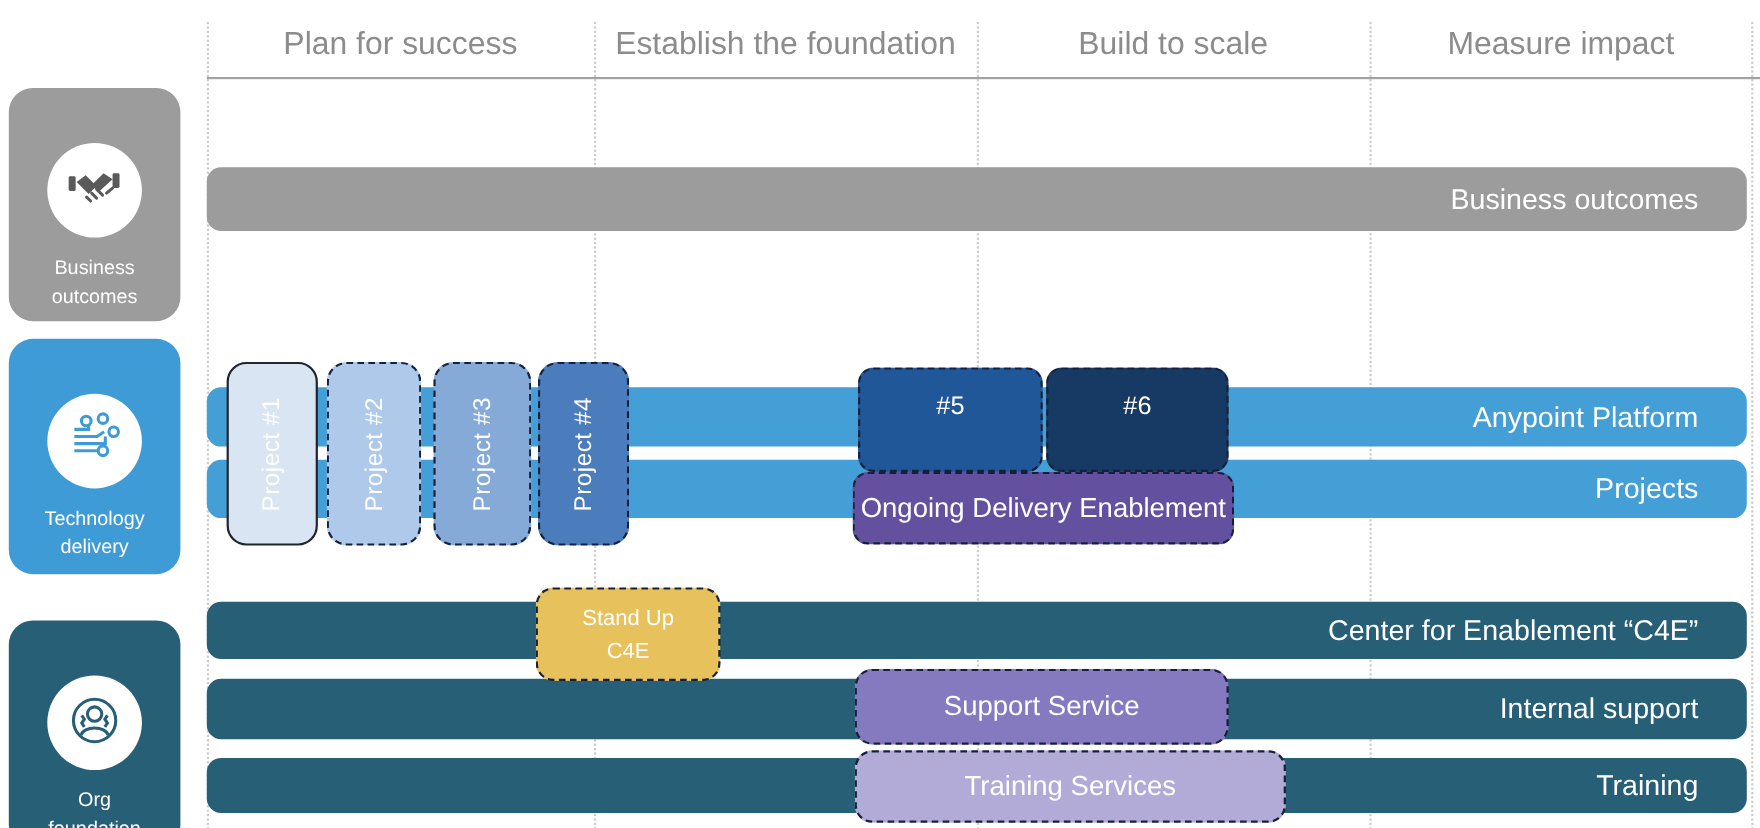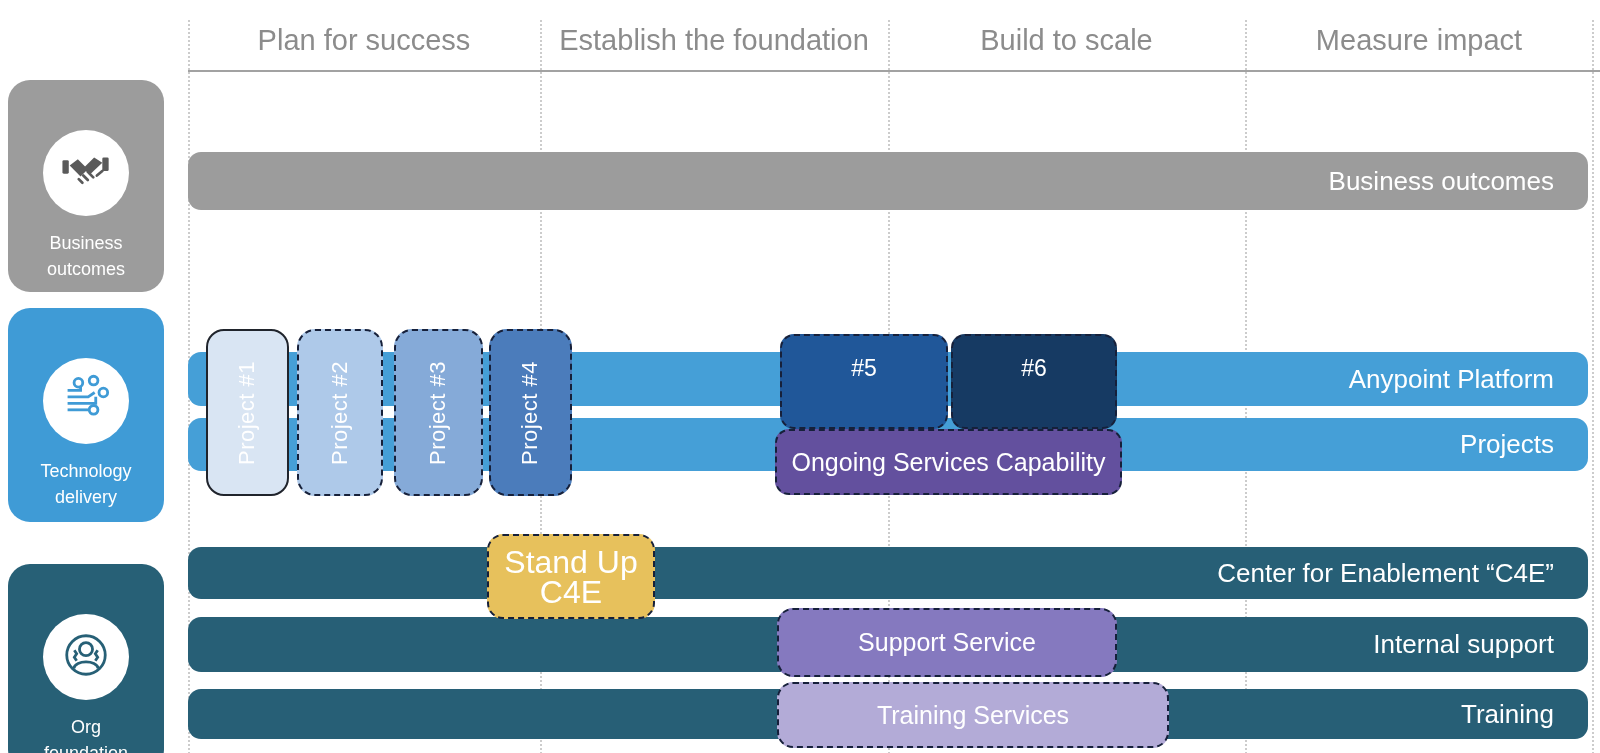--- a/index.html
+++ b/index.html
@@ -14,31 +14,31 @@
   .phase{position:absolute;top:12px;height:40px;text-align:center;font-size:29px;color:#8c8c8c;z-index:2;}
   .hrule{position:absolute;left:188px;width:1412px;top:58px;height:2px;background:#a2a2a2;z-index:2;}
   
   .card{position:absolute;left:8px;width:156px;border-radius:22px;z-index:3;
         display:flex;flex-direction:column;align-items:center;padding-top:50px;box-sizing:border-box;}
   .card .circle{width:86px;height:86px;border-radius:50%;background:#ffffff;
         display:flex;align-items:center;justify-content:center;}
   .card .clabel{margin-top:14px;text-align:center;color:#ffffff;font-size:18px;line-height:26px;}
   
   .bar{position:absolute;left:188px;width:1400px;border-radius:13px;z-index:2;
-       display:flex;align-items:center;justify-content:flex-end;box-sizing:border-box;padding-right:34px;}
+       display:flex;align-items:center;justify-content:flex-end;box-sizing:border-box;padding-right:44px;}
   .bar .blabel{color:#ffffff;font-size:26px;white-space:nowrap;}
   
   .box{position:absolute;z-index:4;box-sizing:border-box;border-radius:16px;
        display:flex;align-items:center;justify-content:center;color:#ffffff;}
   .box.dashed{border:2.5px dashed #16203a;}
   .box.solid{border:2px solid #20242c;}
   .vtext{transform:rotate(-90deg);white-space:nowrap;font-size:22px;letter-spacing:.5px;}
   .htext{font-size:25px;white-space:nowrap;text-align:center;}
   .num{font-size:23px;}
-  .two-line{display:flex;flex-direction:column;align-items:center;font-size:32px;line-height:30px;justify-content:center;}
+  .two-line{display:flex;flex-direction:column;align-items:center;font-size:20px;line-height:30px;justify-content:center;}
 </style>
 </head>
 <body>
 
 <div id="canvas">
 
   <div class="vline" style="left:188px"></div>
   <div class="vline" style="left:540px"></div>
   <div class="vline" style="left:888px"></div>
   <div class="vline" style="left:1245px"></div>
@@ -160,21 +160,21 @@
 
   <div class="box dashed" style="left: 780px; top: 322px; width: 168px; height: 95px; border-radius: 14px; padding-bottom: 26px; background-color: rgb(32, 87, 153);">
     <span class="num">#5</span>
   </div>
 
   <div class="box dashed" style="left: 951px; top: 322px; width: 166px; height: 95px; border-radius: 14px; padding-bottom: 26px; background-color: rgb(22, 58, 99);">
     <span class="num">#6</span>
   </div>
 
   <div class="box dashed" style="left: 775px; top: 417px; width: 347px; height: 66px; border-radius: 14px; background-color: rgb(99, 80, 158);">
-    <span class="htext">Ongoing Services Capability</span>
+    <span class="htext">Ongoing Delivery Enablement</span>
   </div>
 
   <div class="box dashed" style="left: 487px; top: 522px; width: 168px; height: 85px; border-radius: 16px; background-color: rgb(231, 193, 92);">
     <span class="two-line">
       <span>Stand Up</span>
       <span>C4E</span>
     </span>
   </div>
 
   <div class="box dashed" style="left: 777px; top: 596px; width: 340px; height: 69px; border-radius: 16px; background-color: rgb(133, 121, 191);">

